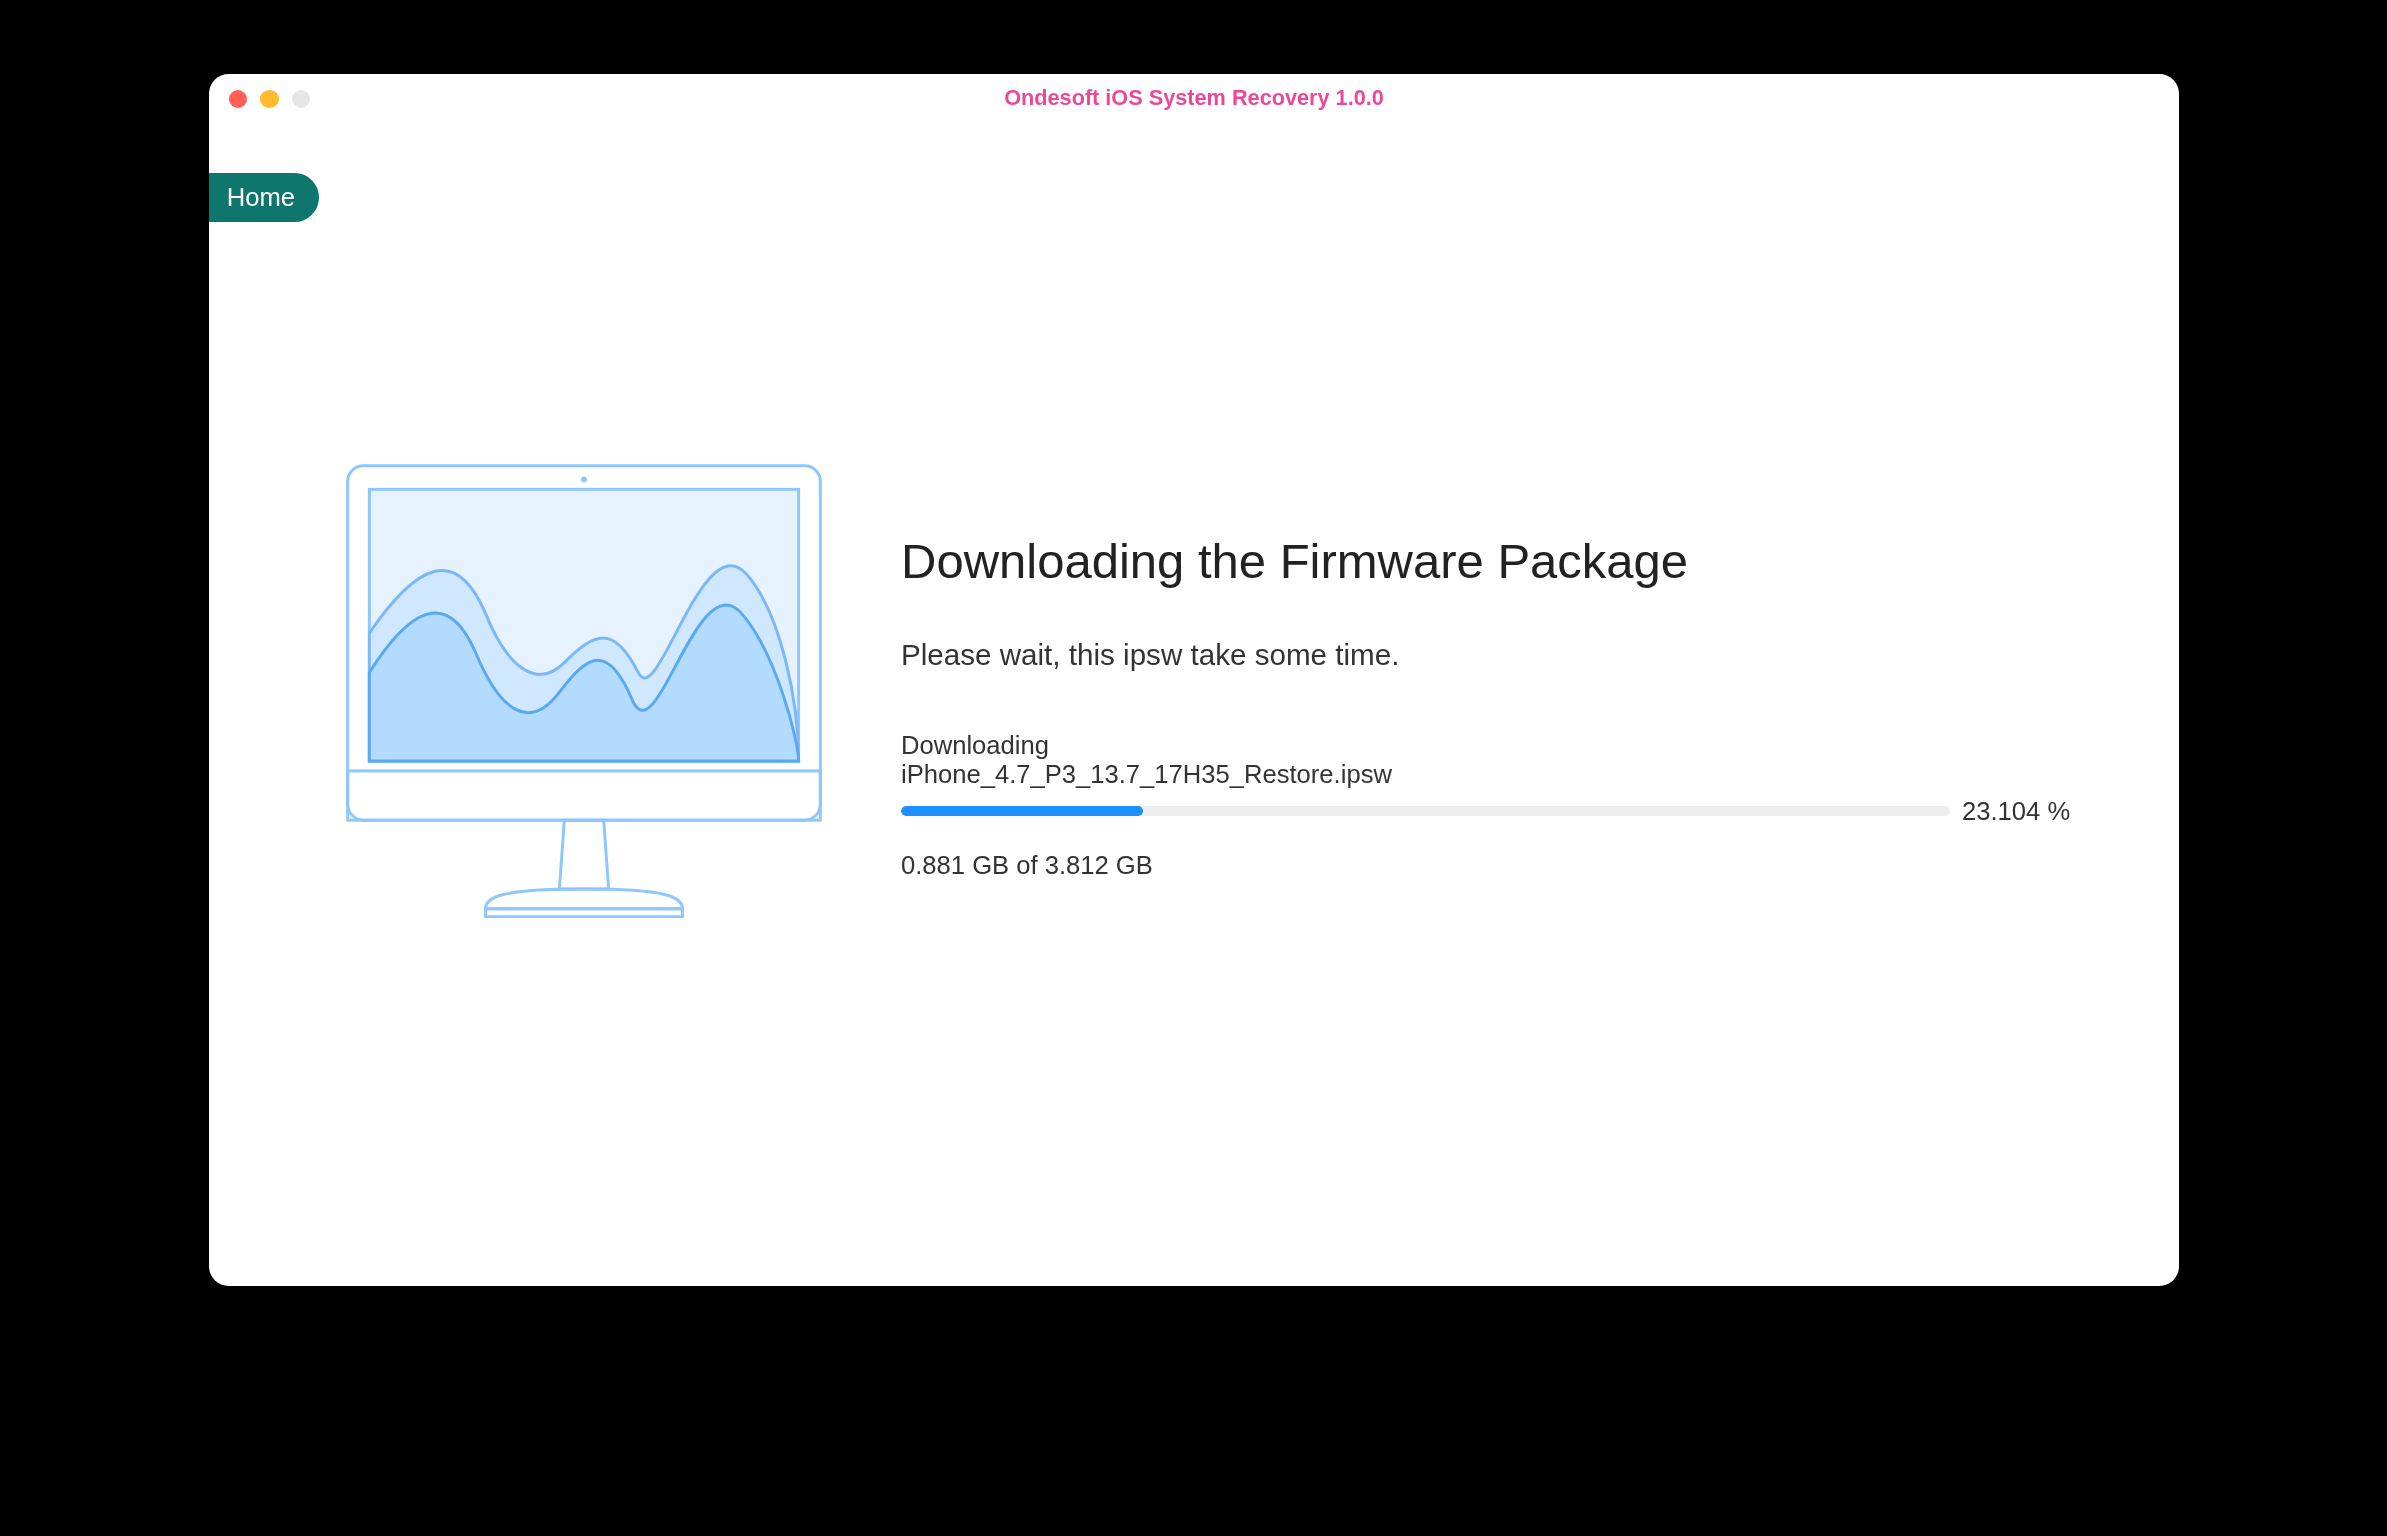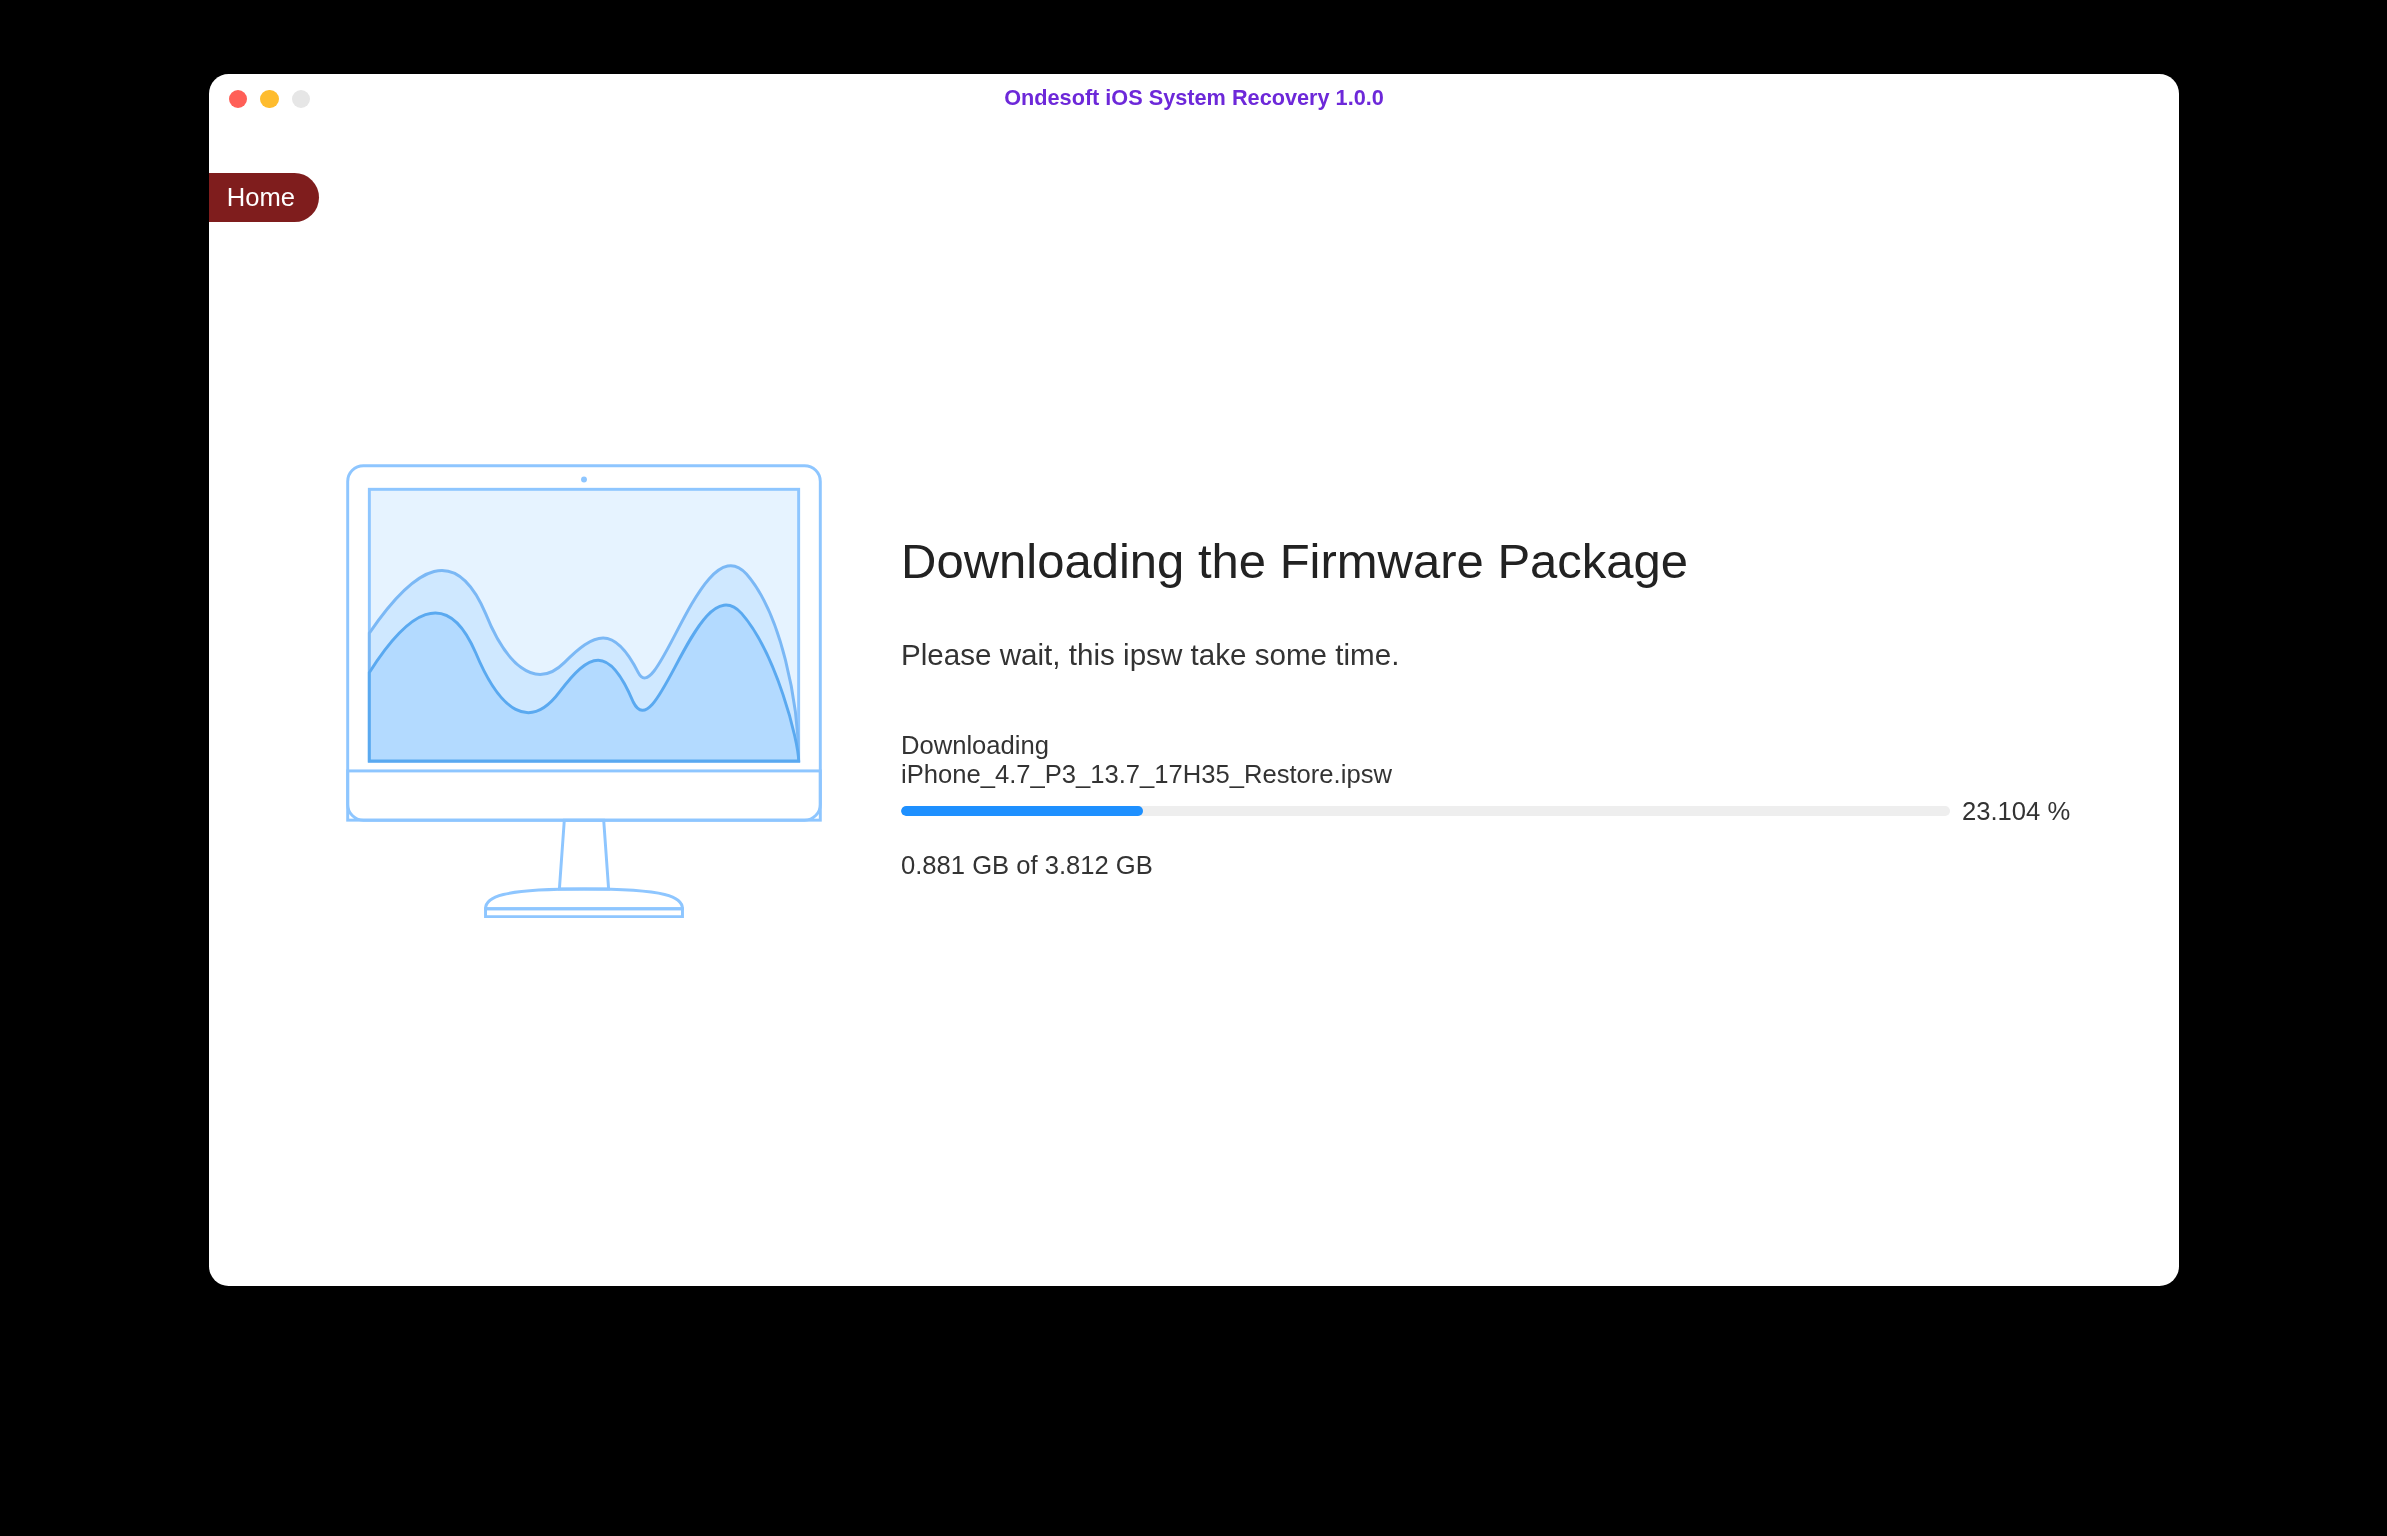--- a/index.html
+++ b/index.html
@@ -44,28 +44,28 @@
       border-radius: 50%;
     }
     .tl-close { background: #ff5f57; }
     .tl-min { background: #febc2e; }
     .tl-max { background: #e6e6e6; }
     .title {
       flex: 1;
       text-align: center;
       font-size: 21.7px;
       font-weight: 600;
-      color: #6d28d9;
+      color: #ec4899;
       margin-top: 5.9px;
     }
     .home-pill {
       position: absolute;
       left: 0;
       top: 99px;
-      background: #7f1d1d;
+      background: #0f766e;
       color: #fff;
       font-size: 25.6px;
       font-weight: 400;
       padding: 9.9px 23.6px 9.9px 17.7px;
       border-top-right-radius: 25.6px;
       border-bottom-right-radius: 25.6px;
     }
     .content {
       flex: 1;
       display: flex;

